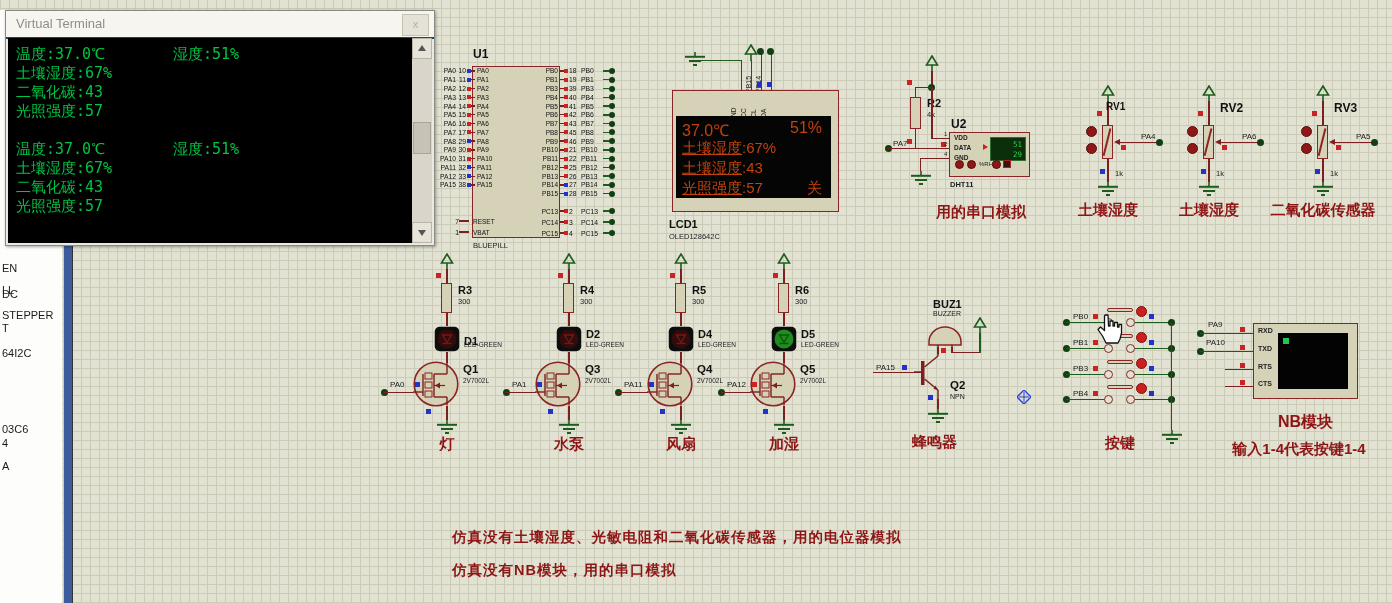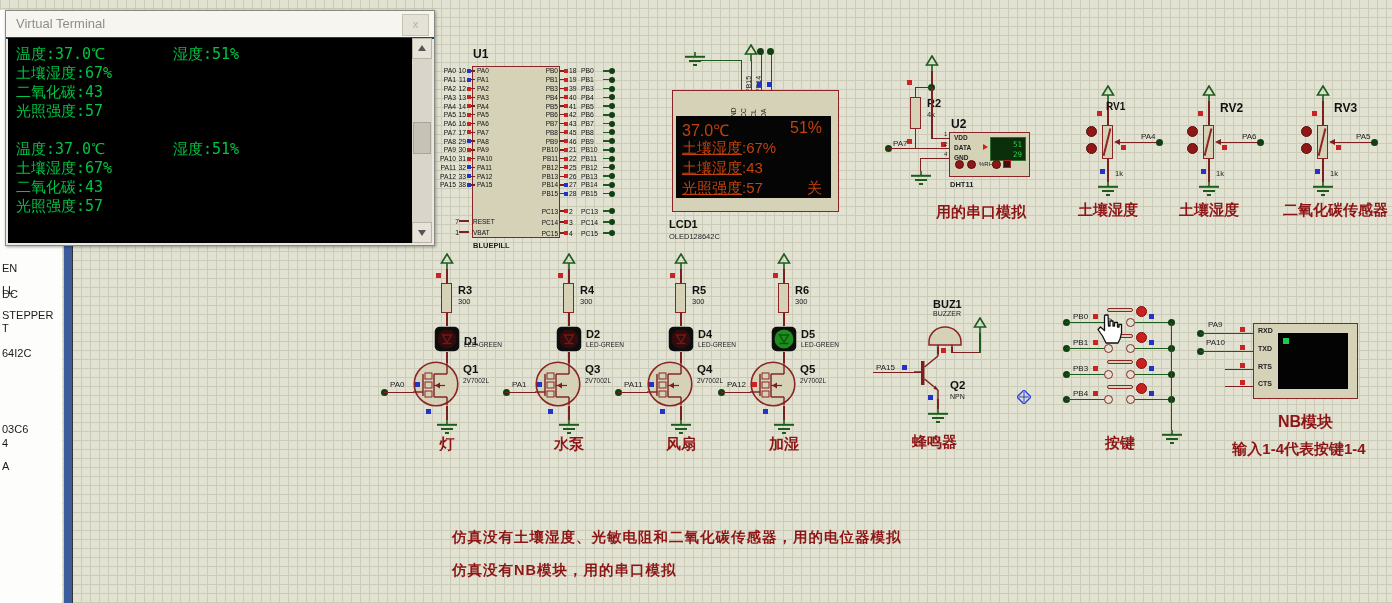--- a/index.html
+++ b/index.html
@@ -434,21 +434,21 @@
           <span class="stub" style="width:10px"></span>
           <span class="inm" style="margin-left:4px">RESET</span>
         </div>
 
         <div class="mrow" style="height:11px">
           <span class="nm">1</span>
           <span class="stub" style="width:10px"></span>
           <span class="inm" style="margin-left:4px">VBAT</span>
         </div>
       </div>
-    <span class="val" style="left:33px;top:196px;font-weight:bold">BLUEPILL</span>
+    <span class="val" style="left:33px;top:196px;font-weight:normal">BLUEPILL</span>
   </div>
 
   <div class="comp" style="left:660px;top:38px;width:192px;height:212px">
     <svg width="26" height="15" viewBox="0 0 26 15" style="left:22px;top:14px">
       <line x1="13" y1="0" x2="13" y2="4" stroke="#1d5c1d" stroke-width="1.6"></line>
       <line x1="3" y1="4.8" x2="23" y2="4.8" stroke="#1d5c1d" stroke-width="2"></line>
       <line x1="7" y1="9" x2="19" y2="9" stroke="#1d5c1d" stroke-width="2"></line>
       <line x1="11" y1="13" x2="15" y2="13" stroke="#1d5c1d" stroke-width="2"></line>
     </svg>
     <div class="hl gn" style="left:34px;top:21.5px;width:47px"></div>
@@ -614,21 +614,21 @@
         <div class="dot" style="left:103px;top:53.5px"></div>
         <div class="vl" style="left:54.3px;top:74px;height:23px"></div>
         <span class="sq v-b" style="left:47px;top:84px"></span>
         <span class="val" style="left:62px;top:84px">1k</span>
         <svg width="26" height="15" viewBox="0 0 26 15" style="left:42px;top:97px">
           <line x1="13" y1="0" x2="13" y2="4" stroke="#1d5c1d" stroke-width="1.6"></line>
           <line x1="3" y1="4.8" x2="23" y2="4.8" stroke="#1d5c1d" stroke-width="2"></line>
           <line x1="7" y1="9" x2="19" y2="9" stroke="#1d5c1d" stroke-width="2"></line>
           <line x1="11" y1="13" x2="15" y2="13" stroke="#1d5c1d" stroke-width="2"></line>
         </svg>
-        <div class="cap" style="left:-10px;top:116px;width:130px;text-align:right">二氧化碳传感器</div>
+        <div class="cap" style="left:-10px;top:116px;width:130px;text-align:center">二氧化碳传感器</div>
       </div>
     </div>
 
   <div id="channels">
 
       <div class="channel v-false">
         <svg width="14" height="17" viewBox="0 0 14 17" style="left:61px;top:0">
           <path d="M7 1 L12.5 10 L1.5 10 Z" fill="none" stroke="#1d5c1d" stroke-width="1.6"></path>
           <line x1="7" y1="10" x2="7" y2="17" stroke="#1d5c1d" stroke-width="1.6"></line>
         </svg>

